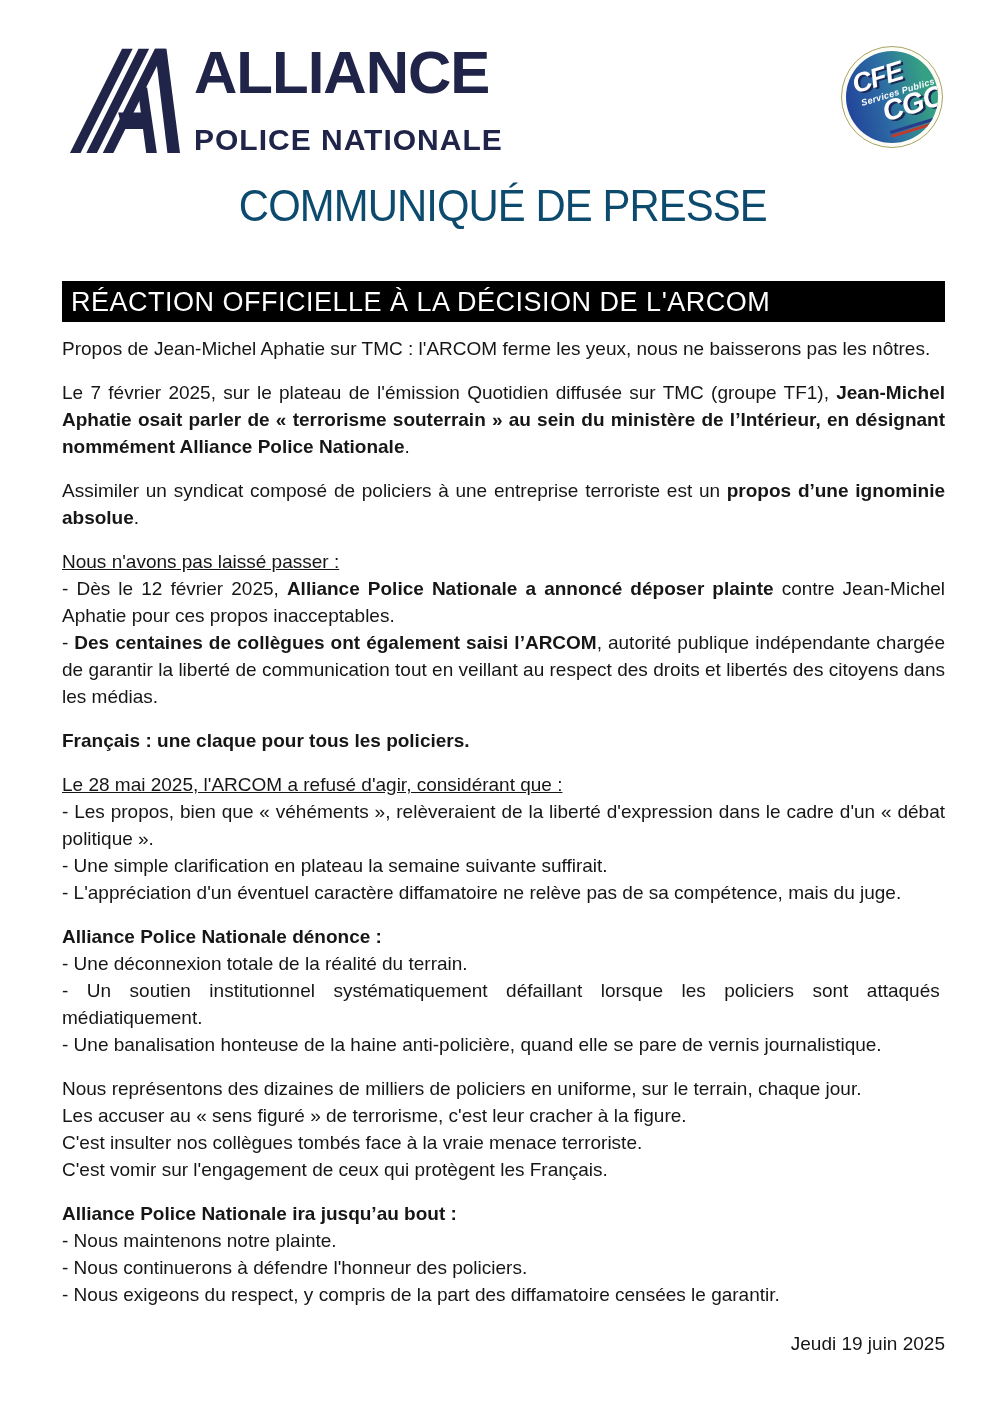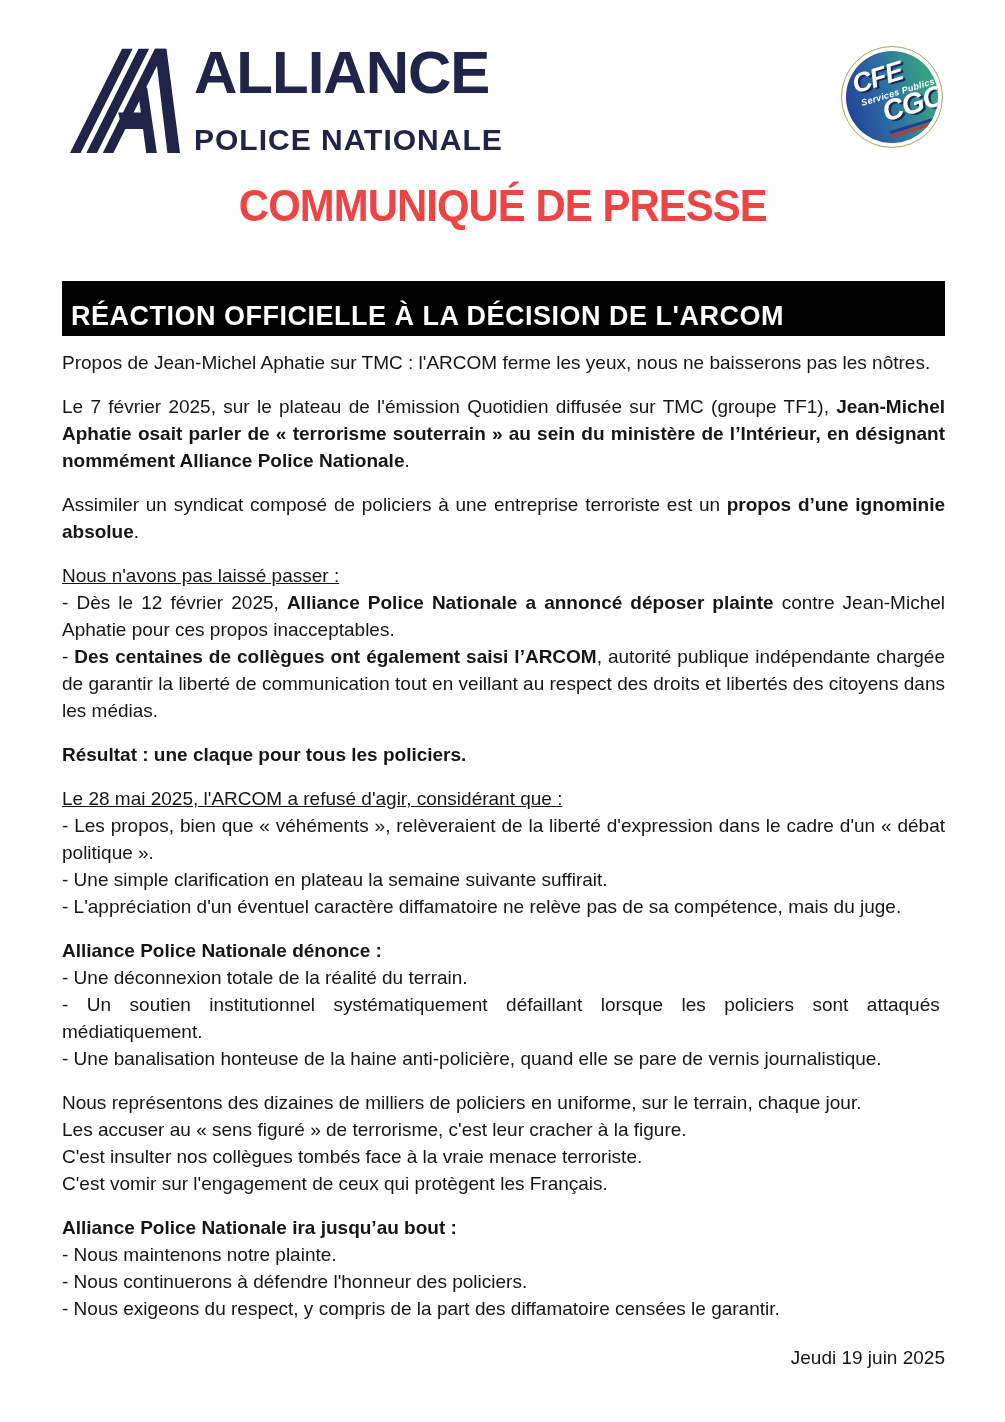--- a/index.html
+++ b/index.html
@@ -34,28 +34,28 @@
     color:#fff;white-space:nowrap;letter-spacing:.3px;}
   .badge-cgc{position:absolute;top:44px;left:33px;font-size:29px;font-weight:bold;font-style:italic;
     color:#fff;text-shadow:2px 2px 0 #1a2a55;letter-spacing:-1px;line-height:1;}
   .badge-bars{position:absolute;top:78px;left:34px;display:flex;flex-direction:column;gap:1px;}
   .bar{width:48px;height:3px;}
   .bar-blue{background:#283c8c;}
   .bar-red{background:#c03a2e;}
 
   
   .doc-title{position:absolute;top:183px;left:0;width:100%;text-align:center;
-    font-weight:bold;font-size:45px;color:#ef4444;line-height:1;}
+    font-weight:normal;font-size:45px;color:#0c4a6e;line-height:1;}
   .doc-title span{display:inline-block;transform:scaleX(.93);letter-spacing:-1px;}
 
   
   .content{position:absolute;top:281px;left:62px;width:883px;font-size:19px;line-height:27px;}
 
-  .banner{margin:0 0 13px 0;background:#000;color:#fff;font-weight:bold;font-size:27px;
-    letter-spacing:.5px;line-height:30px;padding:20px 8px 5px 9px;}
+  .banner{margin:0 0 13px 0;background:#000;color:#fff;font-weight:normal;font-size:27px;
+    letter-spacing:.5px;line-height:30px;padding:6px 8px 5px 9px;}
 
   .subtitle{margin:0;}
 
   .para{margin:0;}
   .para.gap{margin-top:17px;}
   .para.justify{text-align:justify;}
   .run{}
   .b{font-weight:bold;}
   .u{text-decoration:underline;}
 
@@ -104,21 +104,21 @@
   <div class="content">
     <div class="banner">RÉACTION OFFICIELLE À LA DÉCISION DE L'ARCOM</div>
     <p class="subtitle">Propos de Jean-Michel Aphatie sur TMC : l'ARCOM ferme les yeux, nous ne baisserons pas les nôtres.</p>
 
     <div>
         <p class="para justify gap"><span class="run">Le 7 février 2025, sur le plateau de l'émission Quotidien diffusée sur TMC (groupe TF1), </span><span class="run b">Jean-Michel Aphatie osait parler de « terrorisme souterrain » au sein du ministère de l’Intérieur, en désignant nommément Alliance Police Nationale</span><span class="run">.</span></p>
         <p class="para justify gap"><span class="run">Assimiler un syndicat composé de policiers à une entreprise terroriste est un </span><span class="run b">propos d’une ignominie absolue</span><span class="run">.</span></p>
         <p class="para gap"><span class="run u">Nous n'avons pas laissé passer :</span></p>
         <p class="para justify"><span class="run">- Dès le 12 février 2025, </span><span class="run b">Alliance Police Nationale a annoncé déposer plainte</span><span class="run"> contre Jean-Michel Aphatie pour ces propos inacceptables.</span></p>
         <p class="para justify"><span class="run">- </span><span class="run b">Des centaines de collègues ont également saisi l’ARCOM</span><span class="run">, autorité publique indépendante chargée de garantir la liberté de communication tout en veillant au respect des droits et libertés des citoyens dans les médias.</span></p>
-        <p class="para gap"><span class="run b">Résultat : une claque pour tous les policiers.</span></p>
+        <p class="para gap"><span class="run b">Français : une claque pour tous les policiers.</span></p>
         <p class="para gap"><span class="run u">Le 28 mai 2025, l'ARCOM a refusé d'agir, considérant que :</span></p>
         <p class="para justify"><span class="run">- Les propos, bien que « véhéments », relèveraient de la liberté d'expression dans le cadre d'un « débat politique ».</span></p>
         <p class="para"><span class="run">- Une simple clarification en plateau la semaine suivante suffirait.</span></p>
         <p class="para"><span class="run">- L'appréciation d'un éventuel caractère diffamatoire ne relève pas de sa compétence, mais du juge.</span></p>
         <p class="para gap"><span class="run b">Alliance Police Nationale dénonce :</span></p>
         <p class="para"><span class="run">- Une déconnexion totale de la réalité du terrain.</span></p>
         <p class="para justify"><span class="run">- Un soutien institutionnel systématiquement défaillant lorsque les policiers sont attaqués&nbsp; médiatiquement.</span></p>
         <p class="para"><span class="run">- Une banalisation honteuse de la haine anti-policière, quand elle se pare de vernis journalistique.</span></p>
         <p class="para gap"><span class="run">Nous représentons des dizaines de milliers de policiers en uniforme, sur le terrain, chaque jour.</span></p>
         <p class="para"><span class="run">Les accuser au « sens figuré » de terrorisme, c'est leur cracher à la figure.</span></p>

